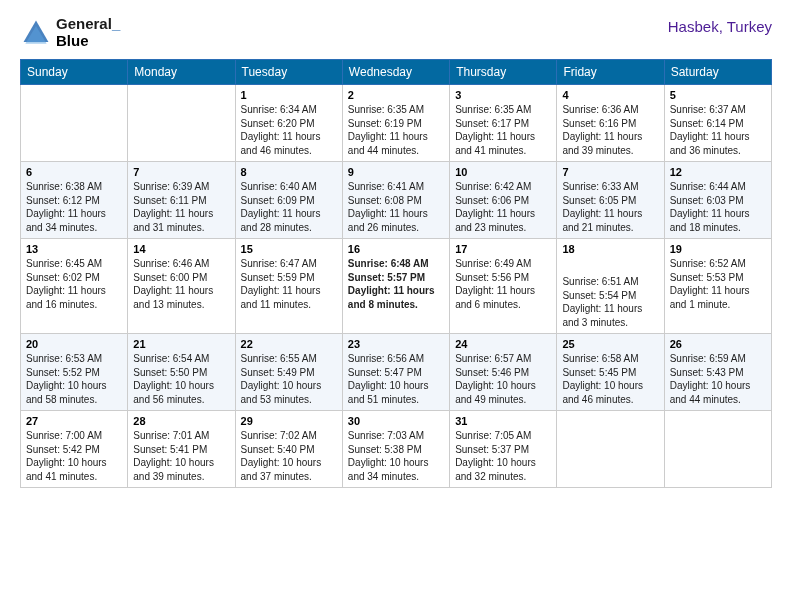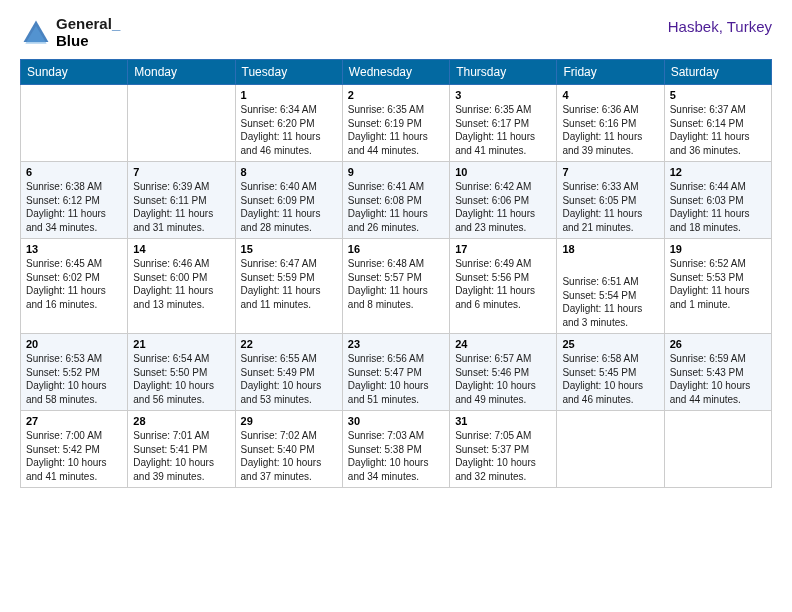--- a/index.html
+++ b/index.html
@@ -212,21 +212,21 @@
 Daylight: 11 hours and 13 minutes.</div>
           </td>
           <td>
             <span class="day-number">15</span>
             <div class="cell-text" style="white-space: pre-line;">Sunrise: 6:47 AM
 Sunset: 5:59 PM
 Daylight: 11 hours and 11 minutes.</div>
           </td>
           <td>
             <span class="day-number">16</span>
-            <div class="cell-text" style="white-space: pre-line;">Sunrise: 6:48 AM
+            <div class="cell-text" style="white-space: pre-line; font-weight: bold;">Sunrise: 6:48 AM
 Sunset: 5:57 PM
 Daylight: 11 hours and 8 minutes.</div>
           </td>
           <td>
             <span class="day-number">17</span>
             <div class="cell-text" style="white-space: pre-line;">Sunrise: 6:49 AM
 Sunset: 5:56 PM
 Daylight: 11 hours and 6 minutes.</div>
           </td>
           <td>

